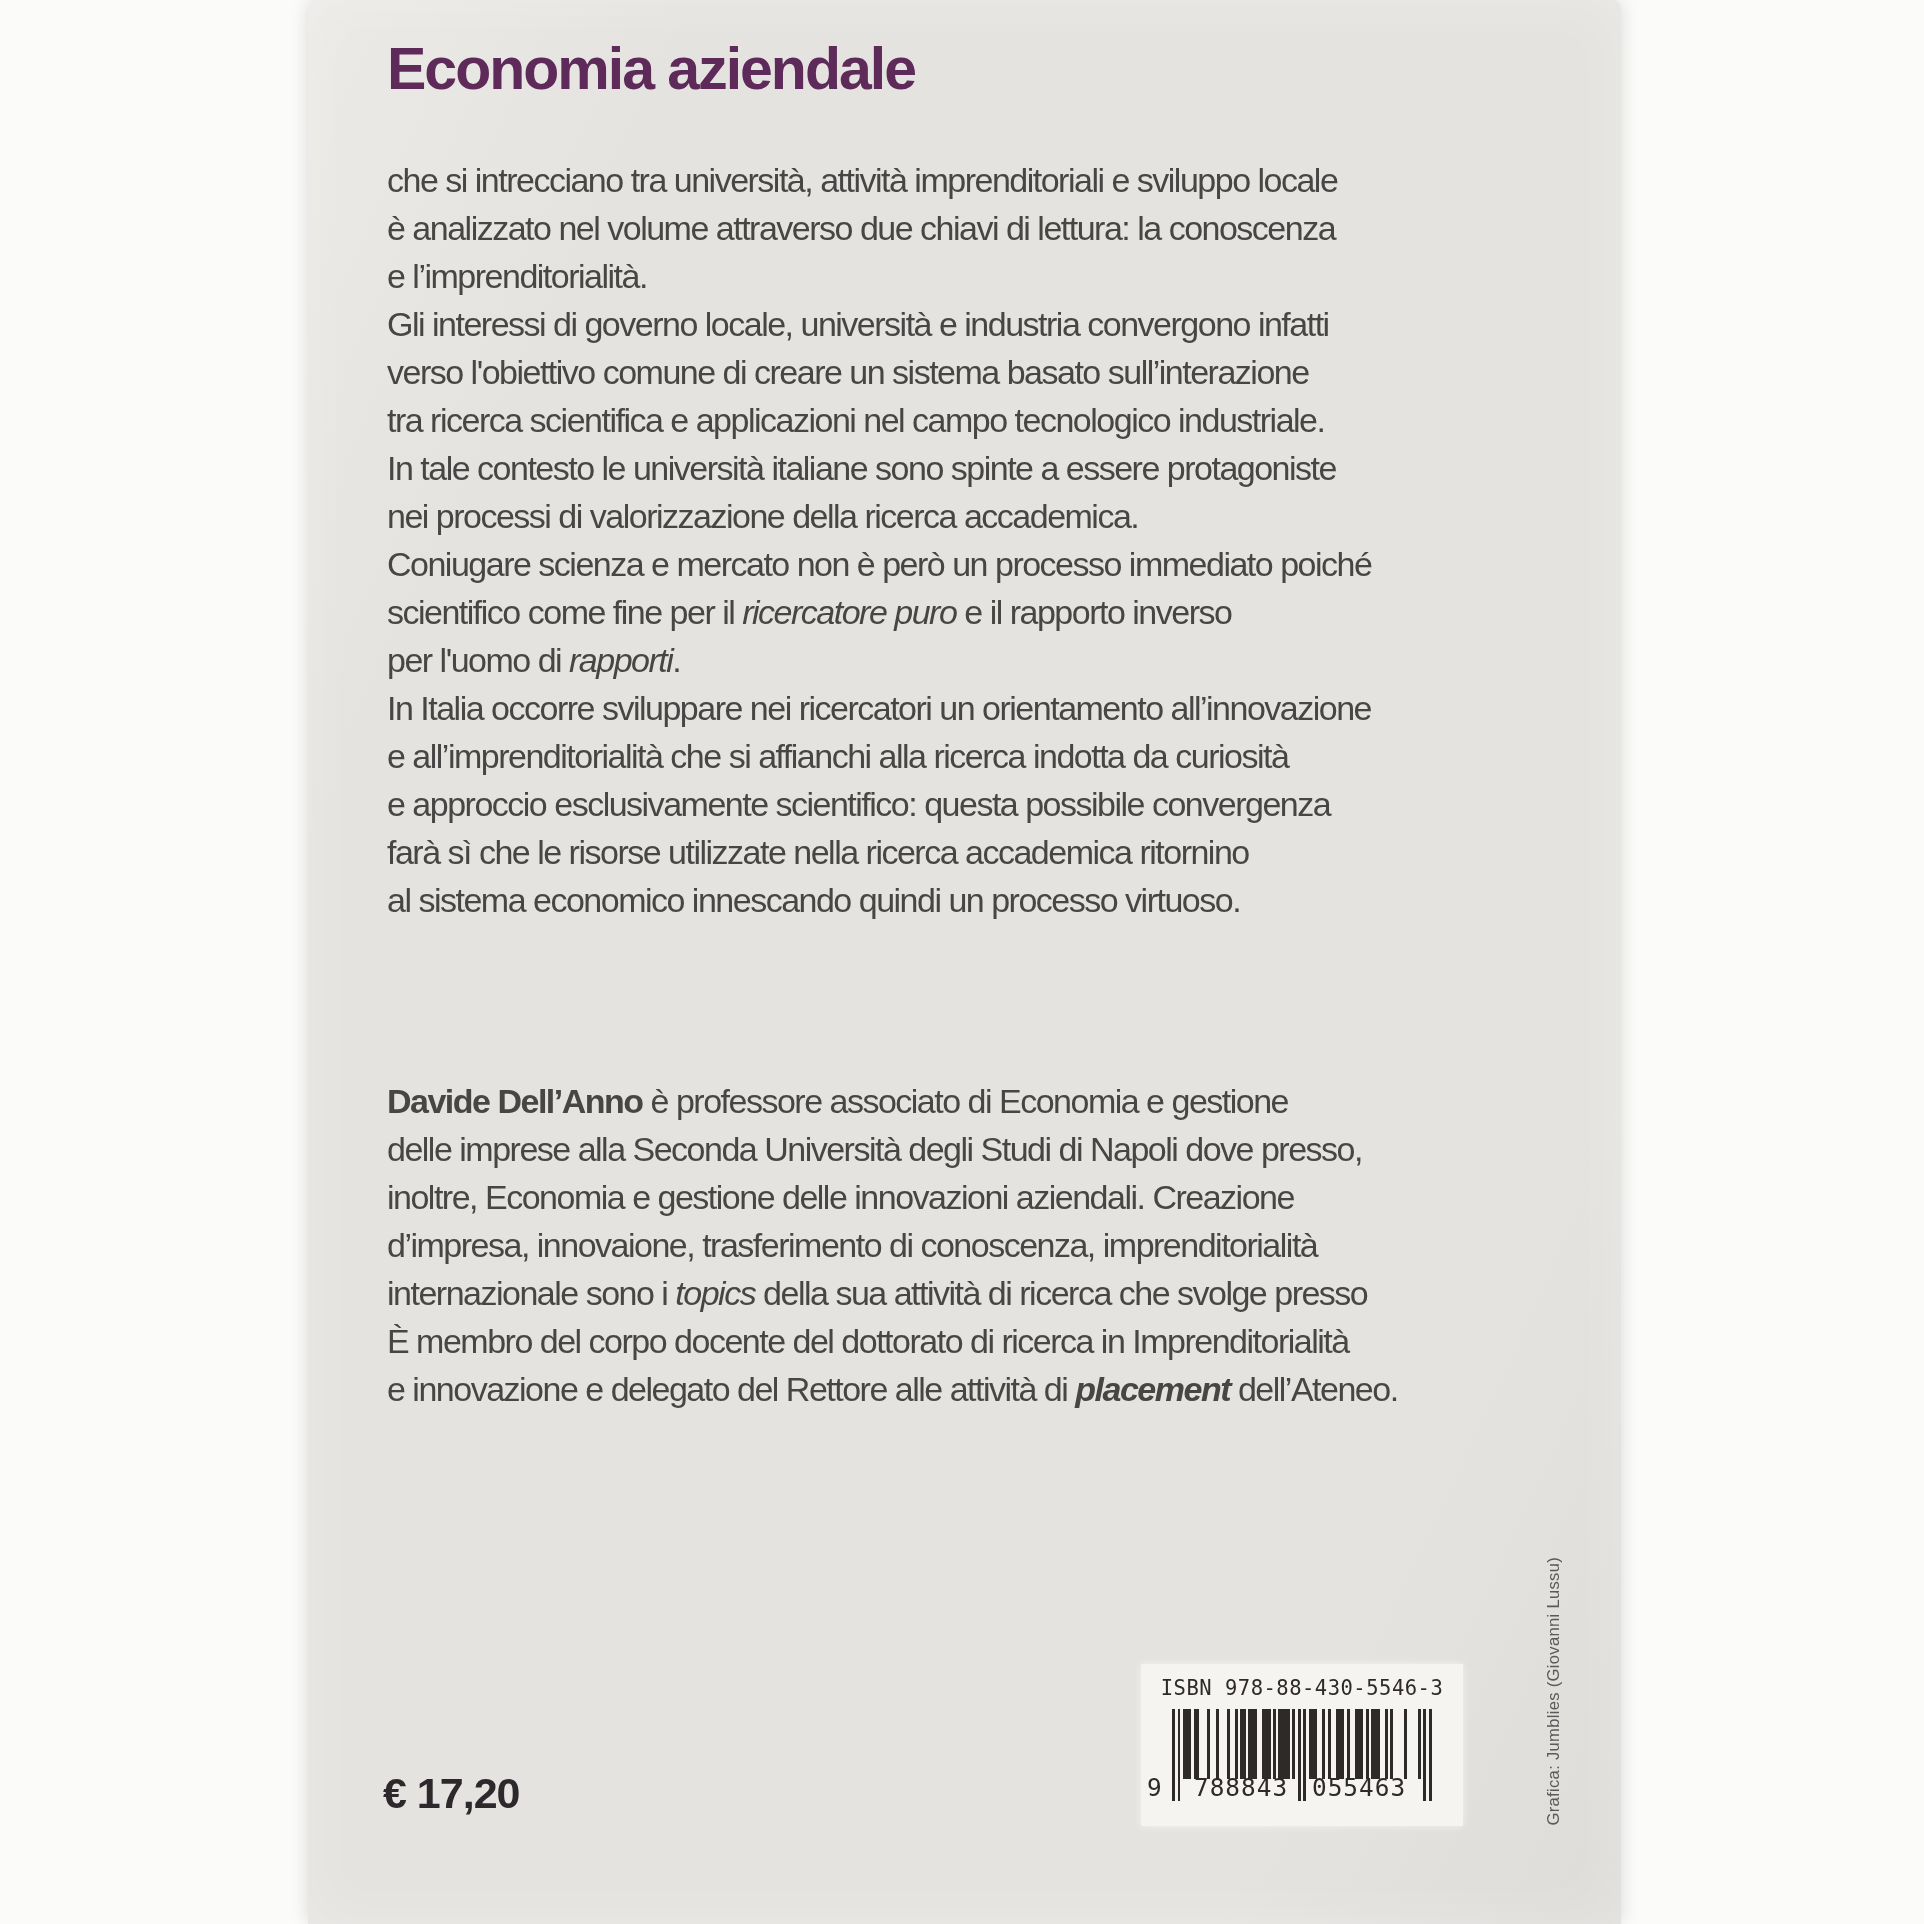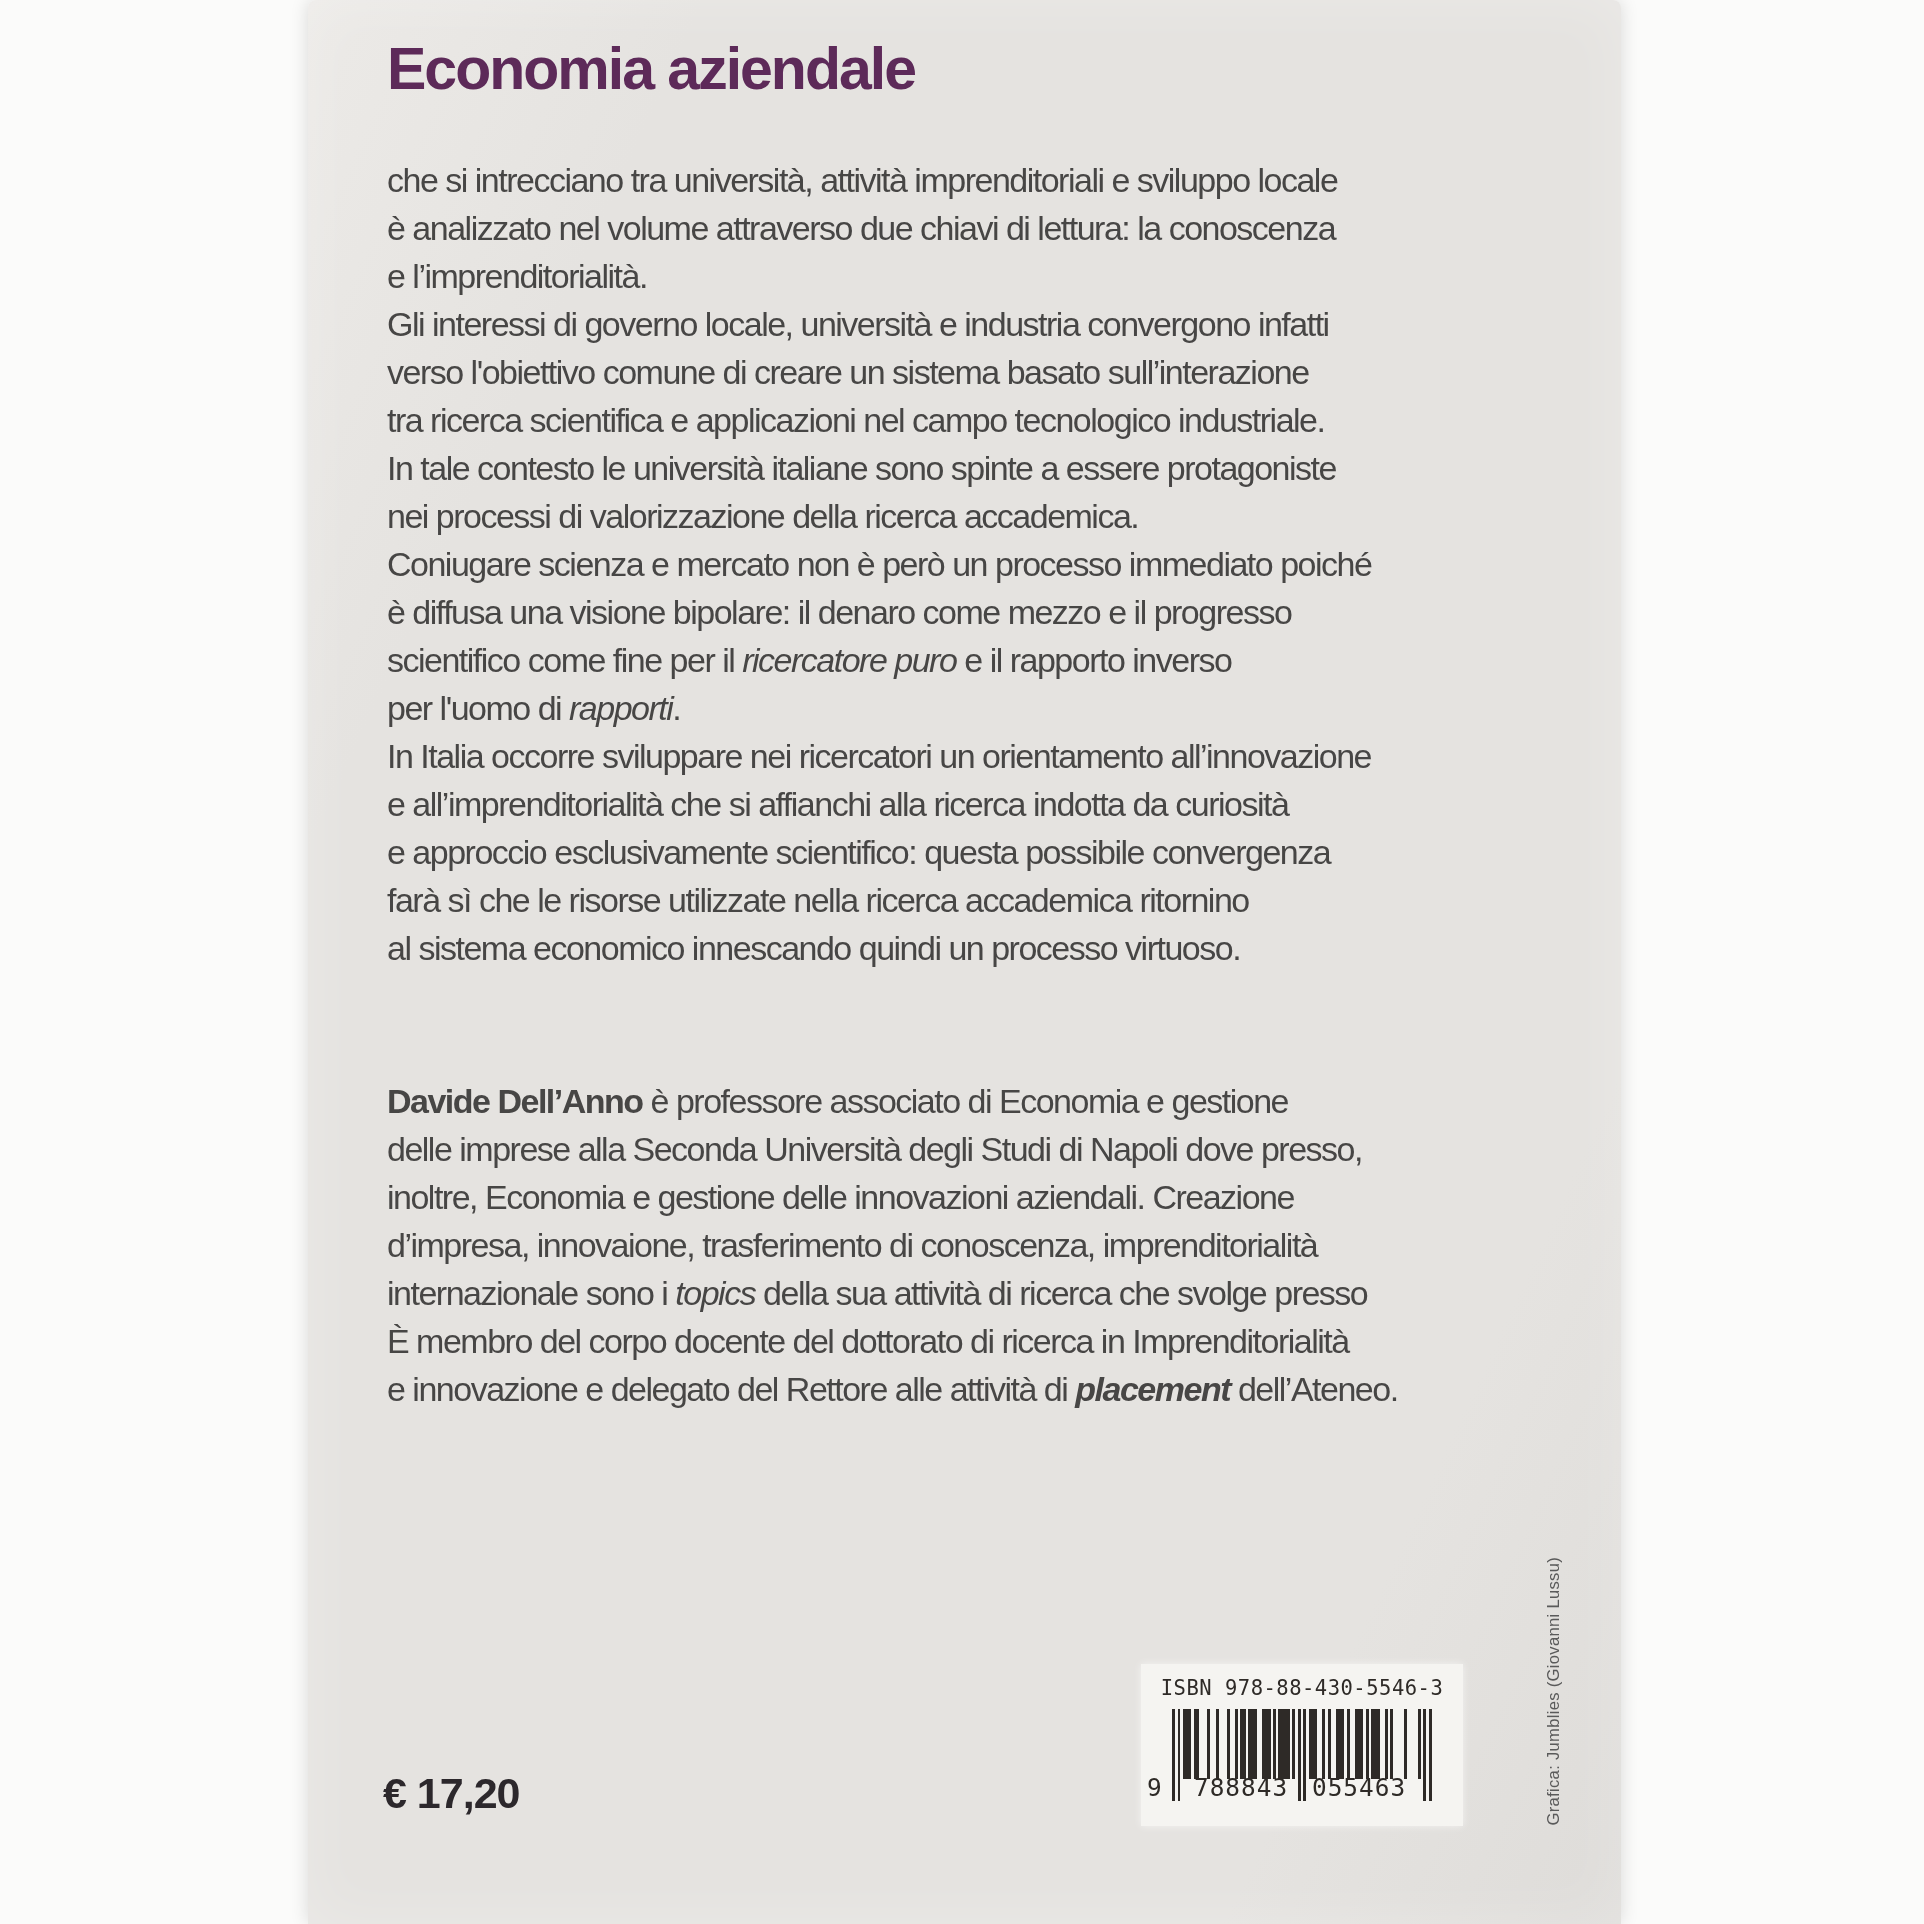--- a/index.html
+++ b/index.html
@@ -111,21 +111,20 @@
   <div class="textblock synopsis">
       <div class="line"><span>che si intrecciano tra università, attività imprenditoriali e sviluppo locale</span></div>
       <div class="line"><span>è analizzato nel volume attraverso due chiavi di lettura: la conoscenza</span></div>
       <div class="line"><span>e l’imprenditorialità.</span></div>
       <div class="line"><span>Gli interessi di governo locale, università e industria convergono infatti</span></div>
       <div class="line"><span>verso l'obiettivo comune di creare un sistema basato sull’interazione</span></div>
       <div class="line"><span>tra ricerca scientifica e applicazioni nel campo tecnologico industriale.</span></div>
       <div class="line"><span>In tale contesto le università italiane sono spinte a essere protagoniste</span></div>
       <div class="line"><span>nei processi di valorizzazione della ricerca accademica.</span></div>
       <div class="line"><span>Coniugare scienza e mercato non è però un processo immediato poiché</span></div>
-      <div class="line"><span>è diffusa una visione bipolare: il denaro come mezzo e il progresso</span></div>
       <div class="line"><span>scientifico come fine per il </span><span style="font-style: italic; margin-top: 47px;">ricercatore puro</span><span> e il rapporto inverso</span></div>
       <div class="line"><span>per l'uomo di </span><span style="font-style: italic;">rapporti</span><span>.</span></div>
       <div class="line"><span>In Italia occorre sviluppare nei ricercatori un orientamento all’innovazione</span></div>
       <div class="line"><span>e all’imprenditorialità che si affianchi alla ricerca indotta da curiosità</span></div>
       <div class="line"><span>e approccio esclusivamente scientifico: questa possibile convergenza</span></div>
       <div class="line"><span>farà sì che le risorse utilizzate nella ricerca accademica ritornino</span></div>
       <div class="line"><span>al sistema economico innescando quindi un processo virtuoso.</span></div>
     </div>
 
   <div class="textblock bio">

